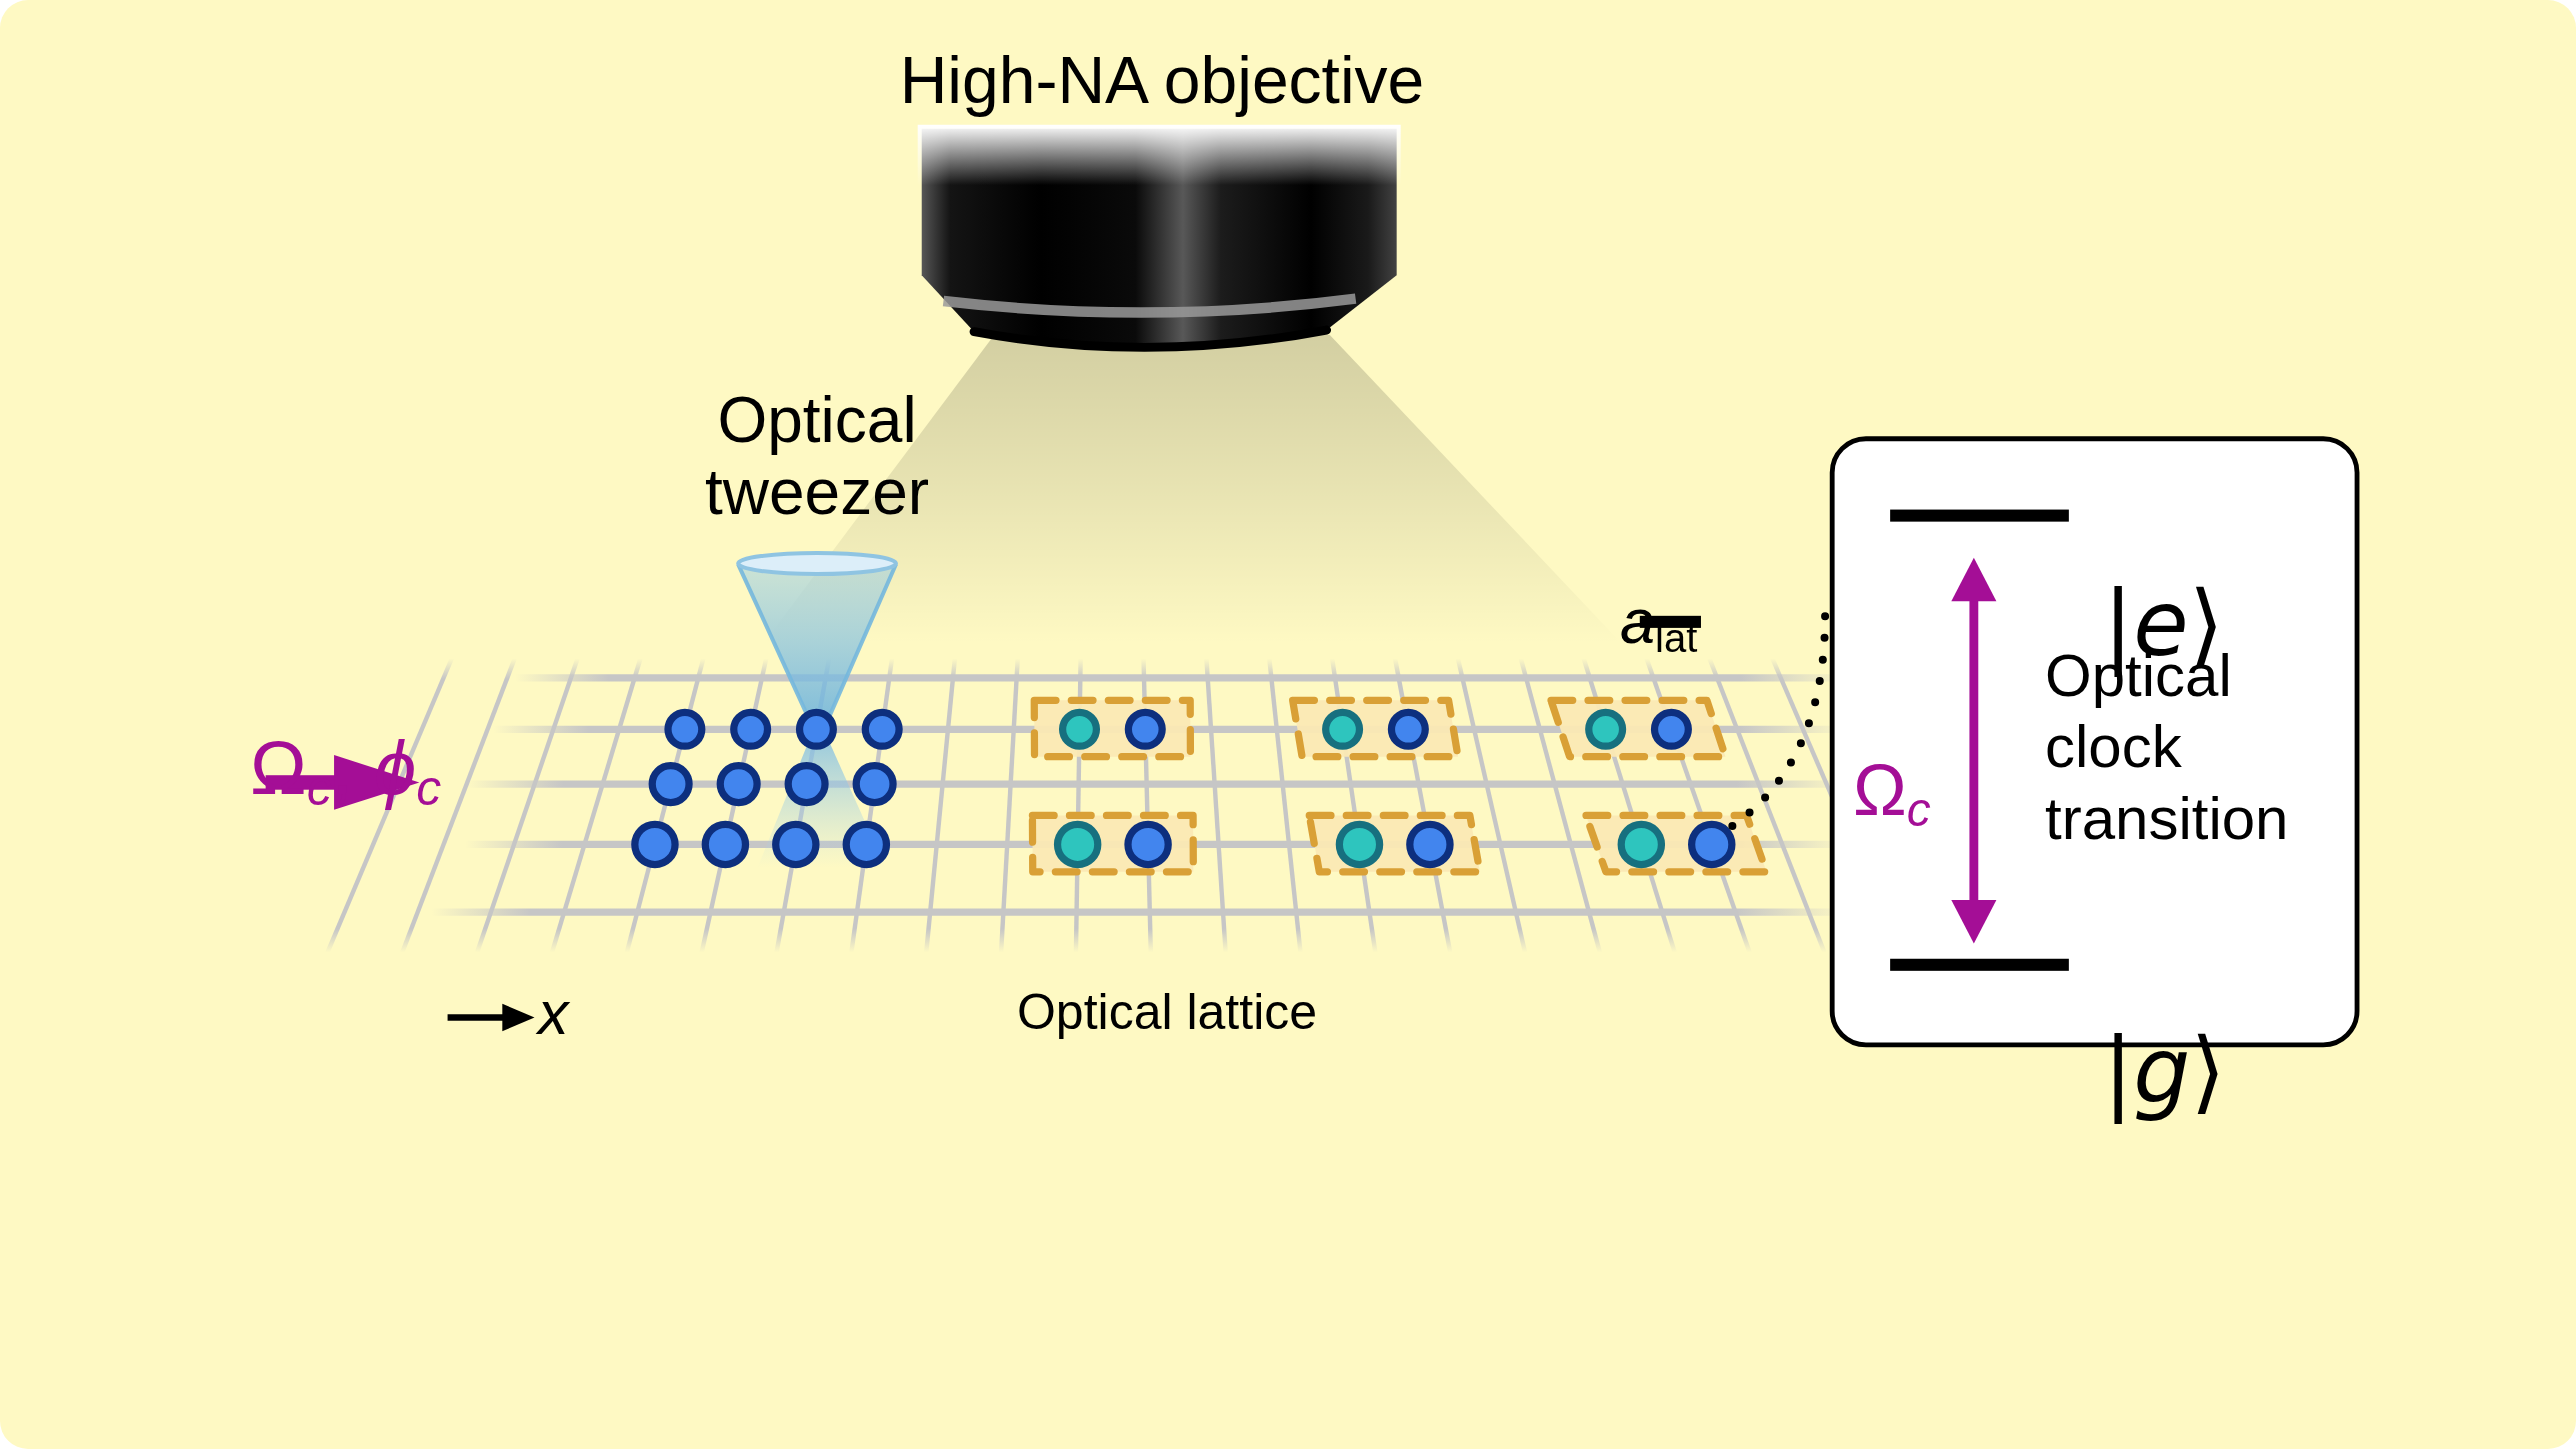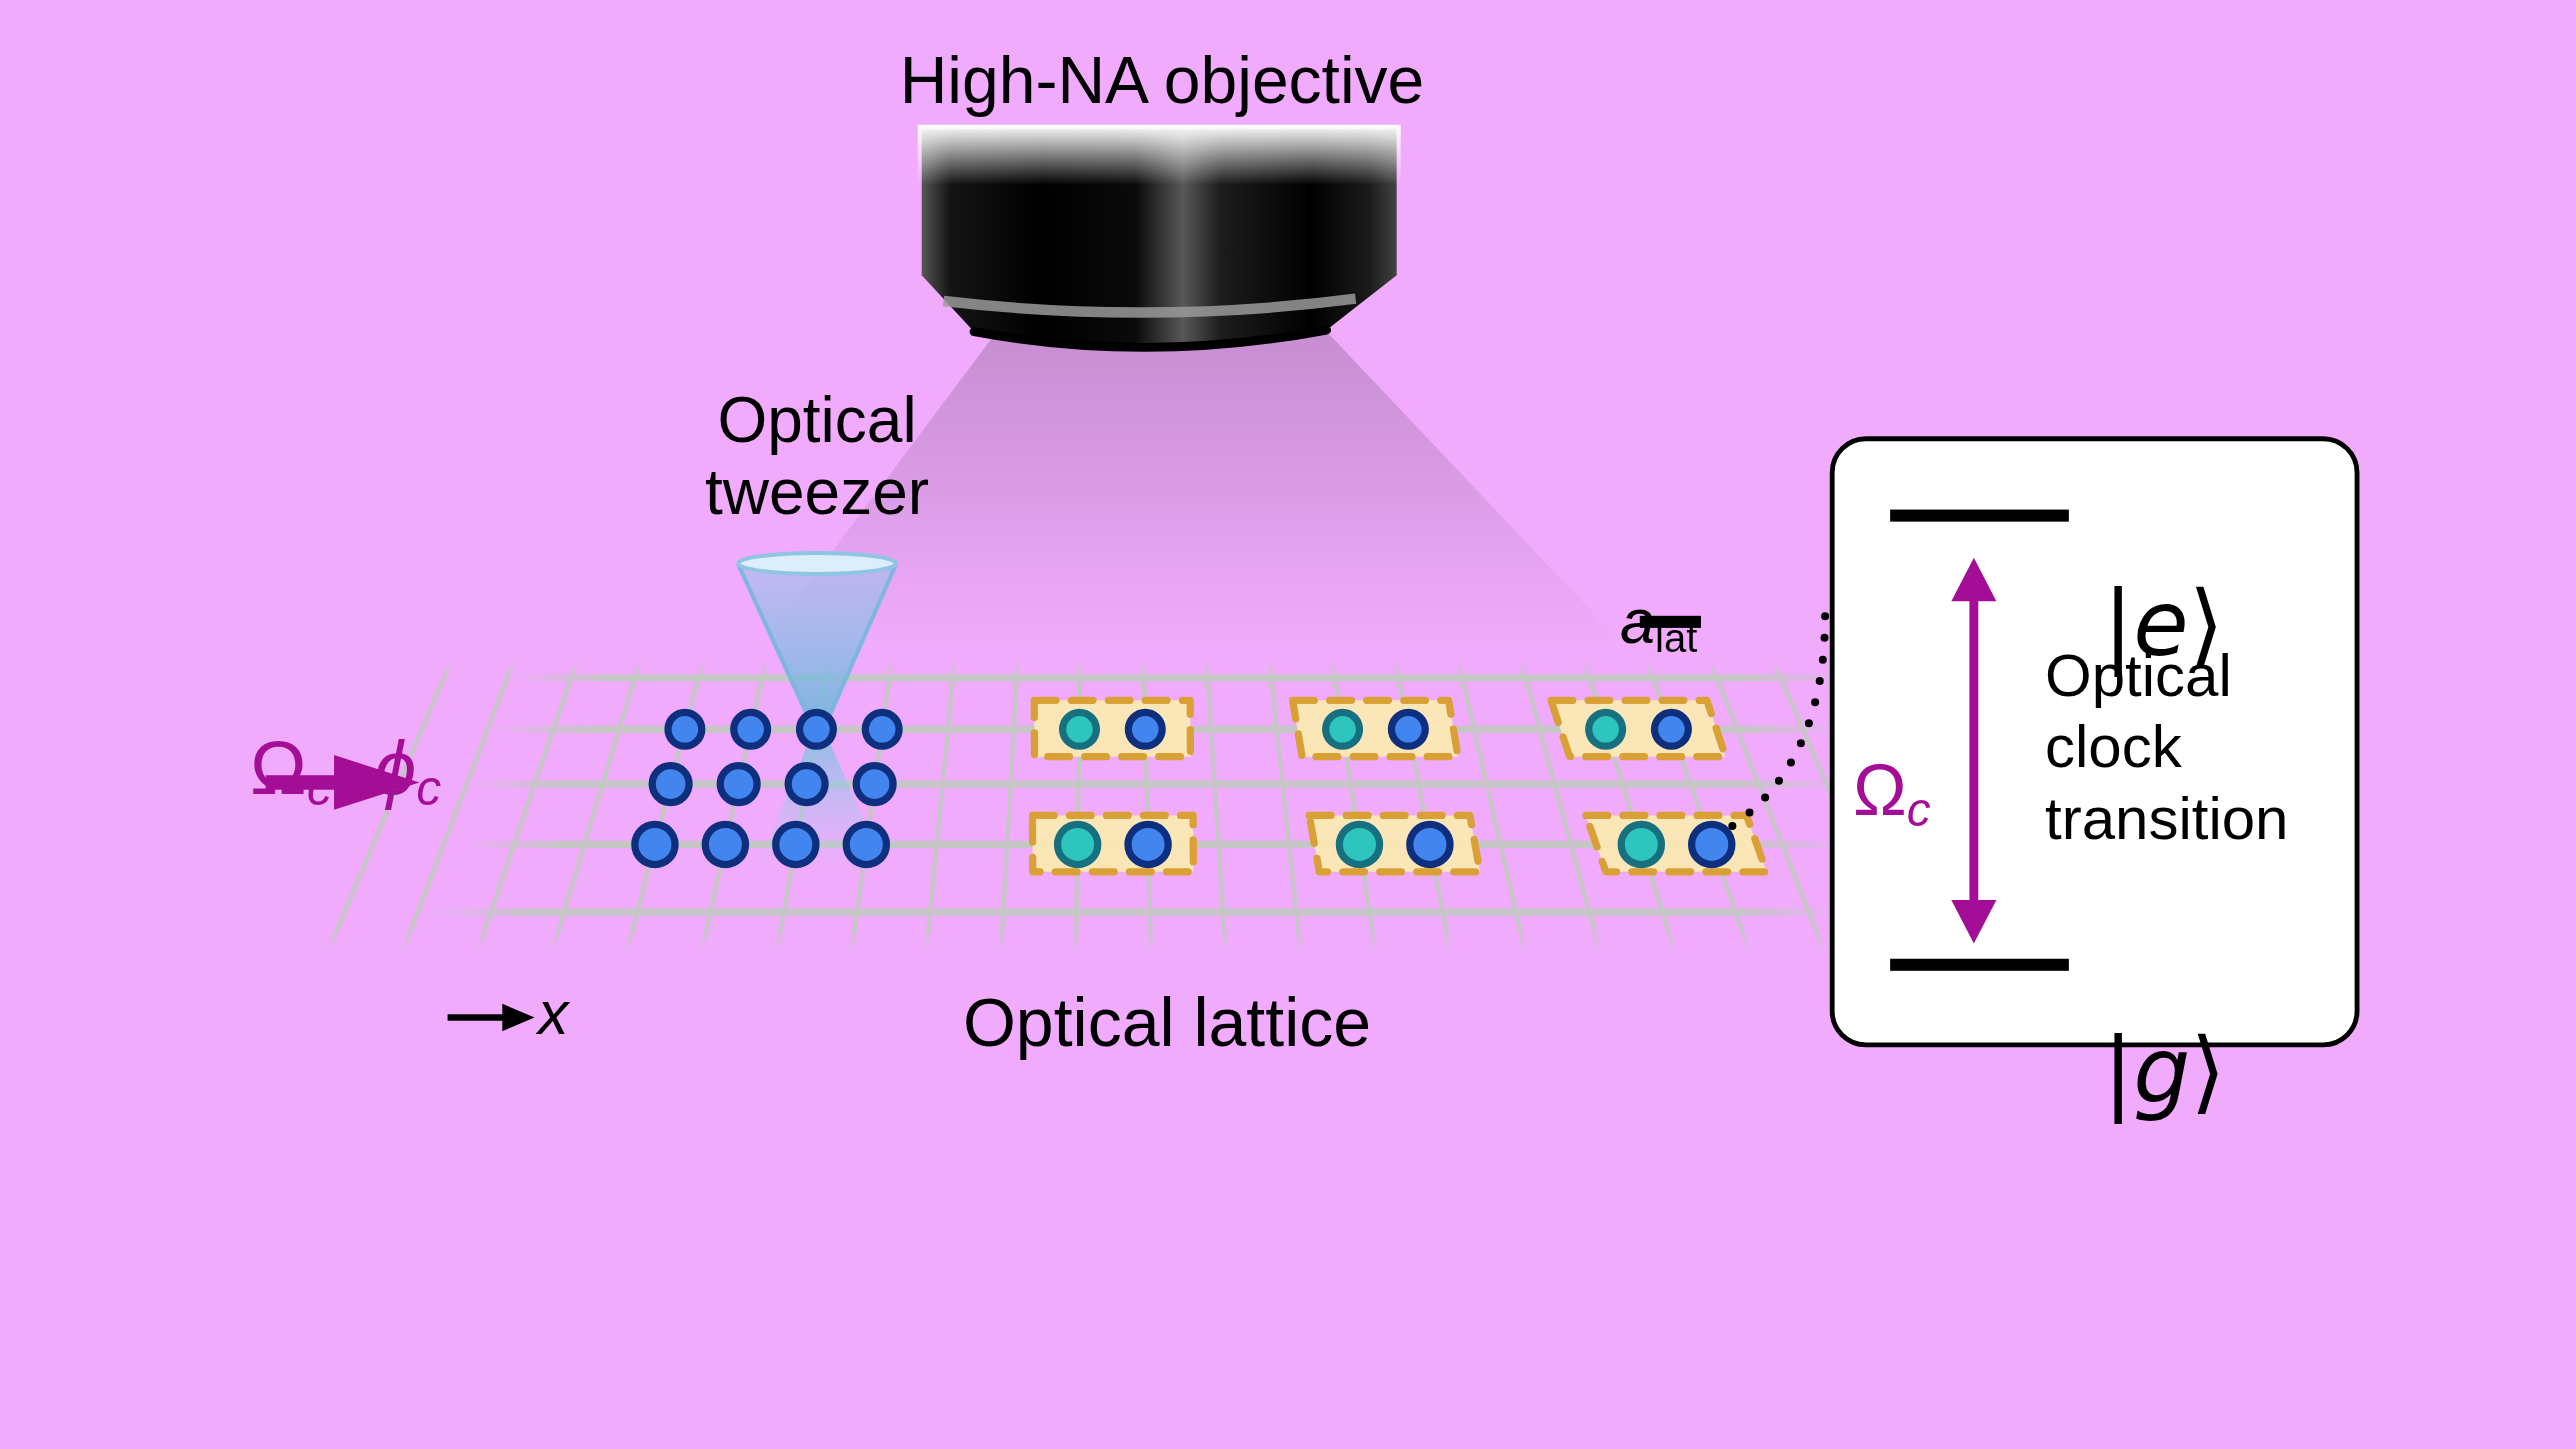--- a/index.html
+++ b/index.html
@@ -1,17 +1,17 @@
 <!DOCTYPE html>
 <html style="--magenta: #A40E96; --text: #000000;font-size:13px"><head>
 <meta charset="utf-8">
 <style>
   html,body{margin:0;padding:0;background:#fff;}
-  .canvas{position:relative;width:2576px;height:1449px;background:#f0abfc;overflow:hidden;
-          font-family:"Liberation Sans","DejaVu Sans",sans-serif;color:var(--text,#000);}
+  .canvas{position:relative;width:2576px;height:1449px;background:#fef9c3;overflow:hidden;
+          font-family:"Liberation Sans","DejaVu Sans",sans-serif;color:var(--text,#000);border-radius:28px;}
   .canvas svg{position:absolute;left:0;top:0;}
   .lbl{position:absolute;white-space:pre-line;line-height:1.12;}
   .center{transform:translateX(-50%);text-align:center;}
   .it{font-style:italic;}
   .sub{vertical-align:-0.22em;}
   .magenta{color:var(--magenta);}
   .ket{font-family:"DejaVu Sans",sans-serif;}
   
   .magenta-fill{fill:var(--magenta);}
   .magenta-stroke{stroke:var(--magenta);}
@@ -203,21 +203,21 @@
 tweezer</div>
 
   <div class="lbl magenta" style="left:250px;top:640px;font-size:76px;">
     <span>Ω</span><span class="sub it" style="font-size:50px;">c</span><span>, </span><span class="it">ϕ</span><span class="sub it" style="font-size:50px;">c</span>
   </div>
 
   <div class="lbl" style="left:1620px;top:515px;font-size:63px;text-align:right;">
     <span class="it">a</span><span class="sub" style="font-size:40px;">lat</span>
   </div>
 
-  <div class="lbl center" style="left:1167px;top:984px;font-size:68px;text-align:center;">Optical lattice</div>
+  <div class="lbl center" style="left:1167px;top:984px;font-size:50px;text-align:center;">Optical lattice</div>
 
   <div class="lbl it" style="left:538px;top:979px;font-size:61px;">x</div>
 
   <div class="lbl ket" style="left:2103px;top:473px;font-size:90px;">
     <span>|</span><span class="it">e</span><span>⟩</span>
   </div>
 
   <div class="lbl ket" style="left:2103px;top:920px;font-size:90px;">
     <span>|</span><span class="it">g</span><span>⟩</span>
   </div>

